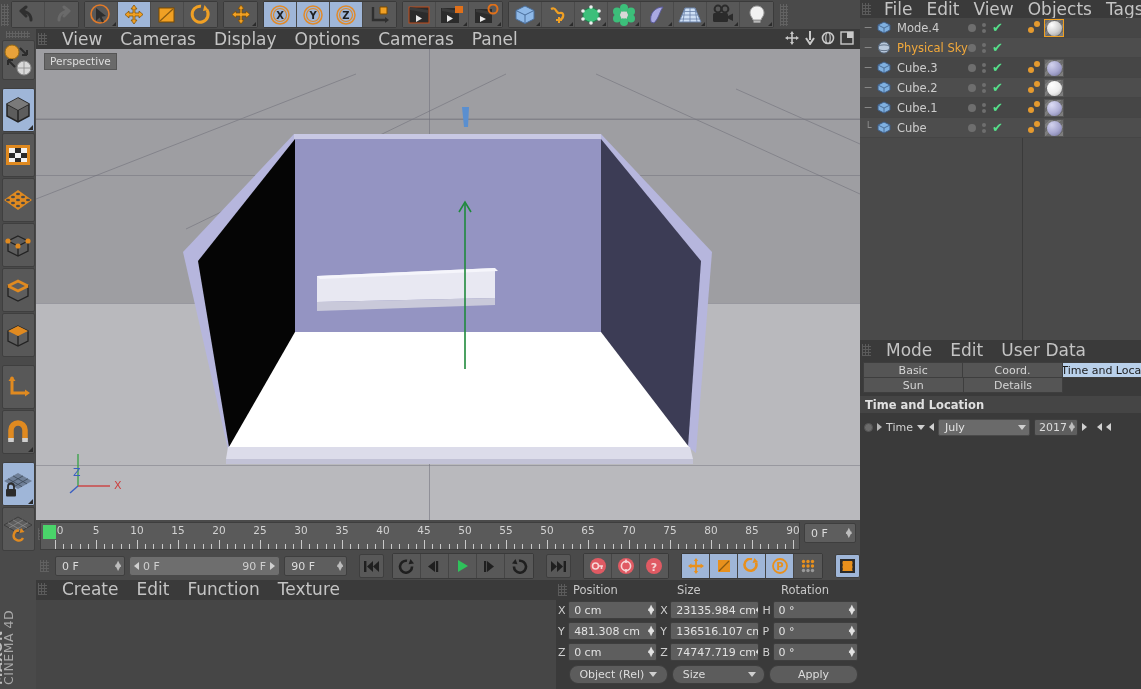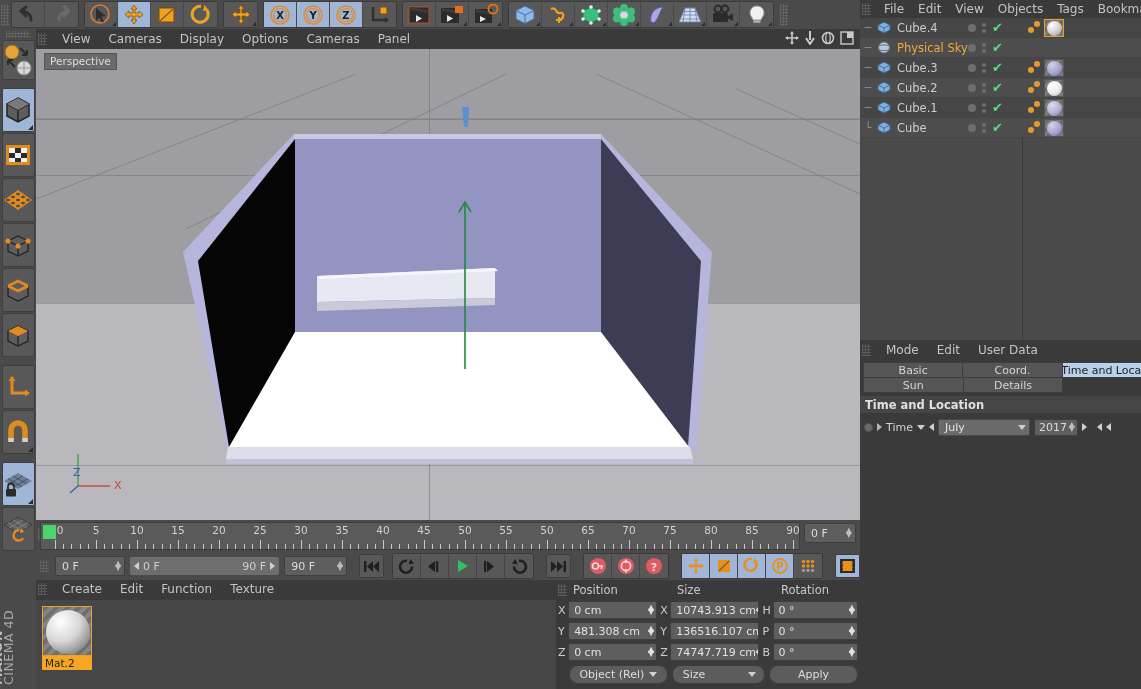--- a/index.html
+++ b/index.html
@@ -8,21 +8,21 @@
   body { position:relative; color:#c8c8c8; font-size:11px; }
 
   
   .gripper { width:9px; height:12px; flex:0 0 9px;
     background-image:
       repeating-linear-gradient(0deg,#6e6e6e 0 1px,transparent 1px 3px),
       repeating-linear-gradient(90deg,#6e6e6e 0 1px,transparent 1px 3px);
     background-size:3px 3px; opacity:.65; margin-right:6px; }
   .menu { display:flex; align-items:center; height:18px; padding:0 2px;
     background:#3a3a3a; }
-  .menu .mi { padding:0 9px; font-size:12px; color:#c4c4c4; line-height:18px;
+  .menu .mi { padding:0 9px; font-size:17px; color:#c4c4c4; line-height:18px;
     white-space:nowrap; cursor:default; }
 
   
   #topbar { position:absolute; left:0; top:0; width:1141px; height:29px;
     background:#4a4a4a; display:flex; align-items:center; }
   .tgrip { width:8px; height:22px; flex:0 0 8px; margin:0 2px 0 1px;
     background-image:repeating-linear-gradient(0deg,#777 0 1px,transparent 1px 3px),
                      repeating-linear-gradient(90deg,#777 0 1px,transparent 1px 3px);
     background-size:3px 3px; opacity:.55; }
   .tgroup { display:flex; align-items:center; background:#555;
@@ -887,47 +887,41 @@
 
 <div id="mat">
   <div class="menu">
     <div class="gripper"></div>
     <div class="mi">Create</div>
     <div class="mi">Edit</div>
     <div class="mi">Function</div>
     <div class="mi">Texture</div>
   </div>
   <div id="matlist">
-    <div class="matcell sel">
-      <div class="matsw">
-        <span class="ball" style="background:radial-gradient(circle at 33% 27%,#ffffff 0%,#d7d7d7 45%,#8e8e8e 78%,#5c5c5c 100%)"></span>
-      </div>
-      <div class="matname">Mat.2</div>
-    </div>
   </div>
 </div>
 
 <div id="coord">
   <div id="coordhdr">
     <div class="gripper"></div>
     <div class="ch" style="width:104px">Position</div>
     <div class="ch" style="width:104px">Size</div>
     <div class="ch">Rotation</div>
   </div>
   <div id="coordbody">
 
     <div class="crow">
       <span class="clbl">X</span>
       <span class="cfield cf1">
         <span>0 cm</span>
         <span class="spin" style="margin-left:auto;font-size:8px;line-height:4px">▲<br>▼</span>
       </span>
       <span class="clbl" style="margin-left:3px">X</span>
       <span class="cfield cf2">
-        <span>10743.913 cm</span>
+        <span>23135.984 cm</span>
         <span class="spin" style="margin-left:auto;font-size:8px;line-height:4px">▲<br>▼</span>
       </span>
       <span class="clbl" style="margin-left:3px">H</span>
       <span class="cfield cf3">
         <span>0 °</span>
         <span class="spin" style="margin-left:auto;font-size:8px;line-height:4px">▲<br>▼</span>
       </span>
     </div>
 
     <div class="crow">
@@ -995,21 +989,21 @@
     <div class="omvsep"></div>
 
     <div class="omrow">
       <span class="tree">─</span>
       <span class="oicon">
         <svg width="14" height="13" viewBox="0 0 14 13">
             <path d="M7 1 L13 4 L13 9 L7 12 L1 9 L1 4 Z" fill="#7fb0e0" stroke="#3f5f88"></path>
             <path d="M1 4 L7 7 L13 4 M7 7 L7 12" fill="none" stroke="#3f5f88" stroke-width=".8"></path>
           </svg>
       </span>
-      <span class="olbl">Cube.4</span>
+      <span class="olbl">Mode.4</span>
       <span class="omdots">
         <span class="dot"></span>
         <span class="dotcol">
             <i class="dotsm"></i>
             <i class="dotsm"></i>
           </span>
         <span class="check">✔</span>
       </span>
       <span class="omtags">
         <span class="tagdots">

